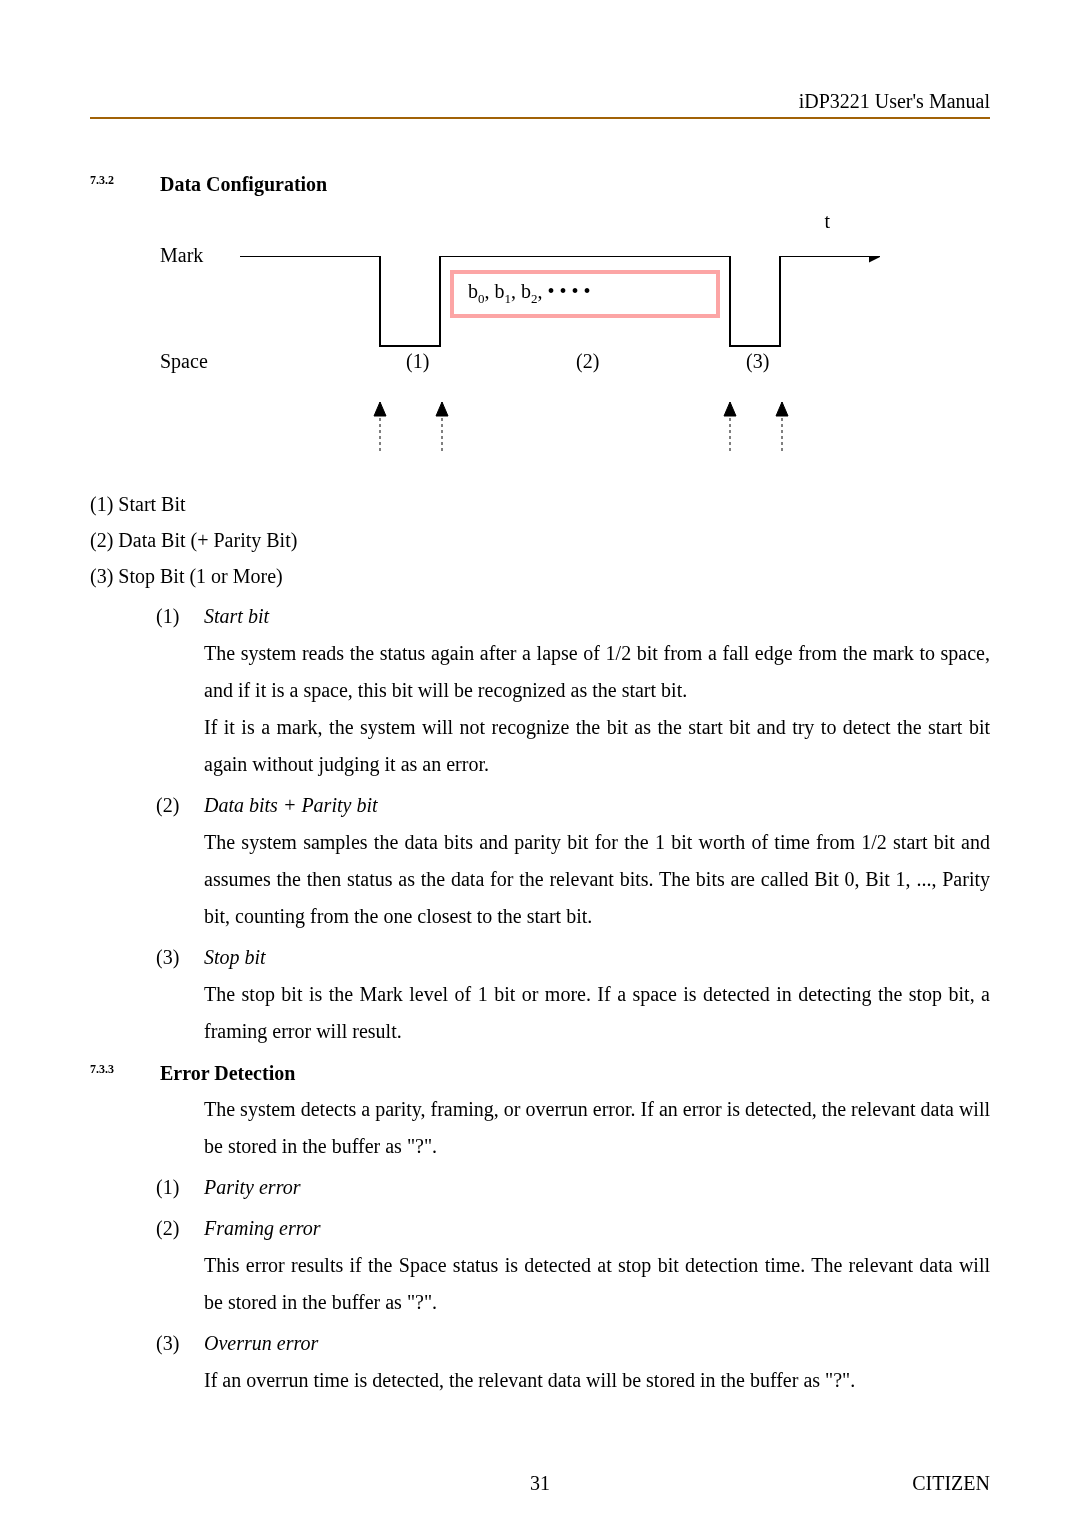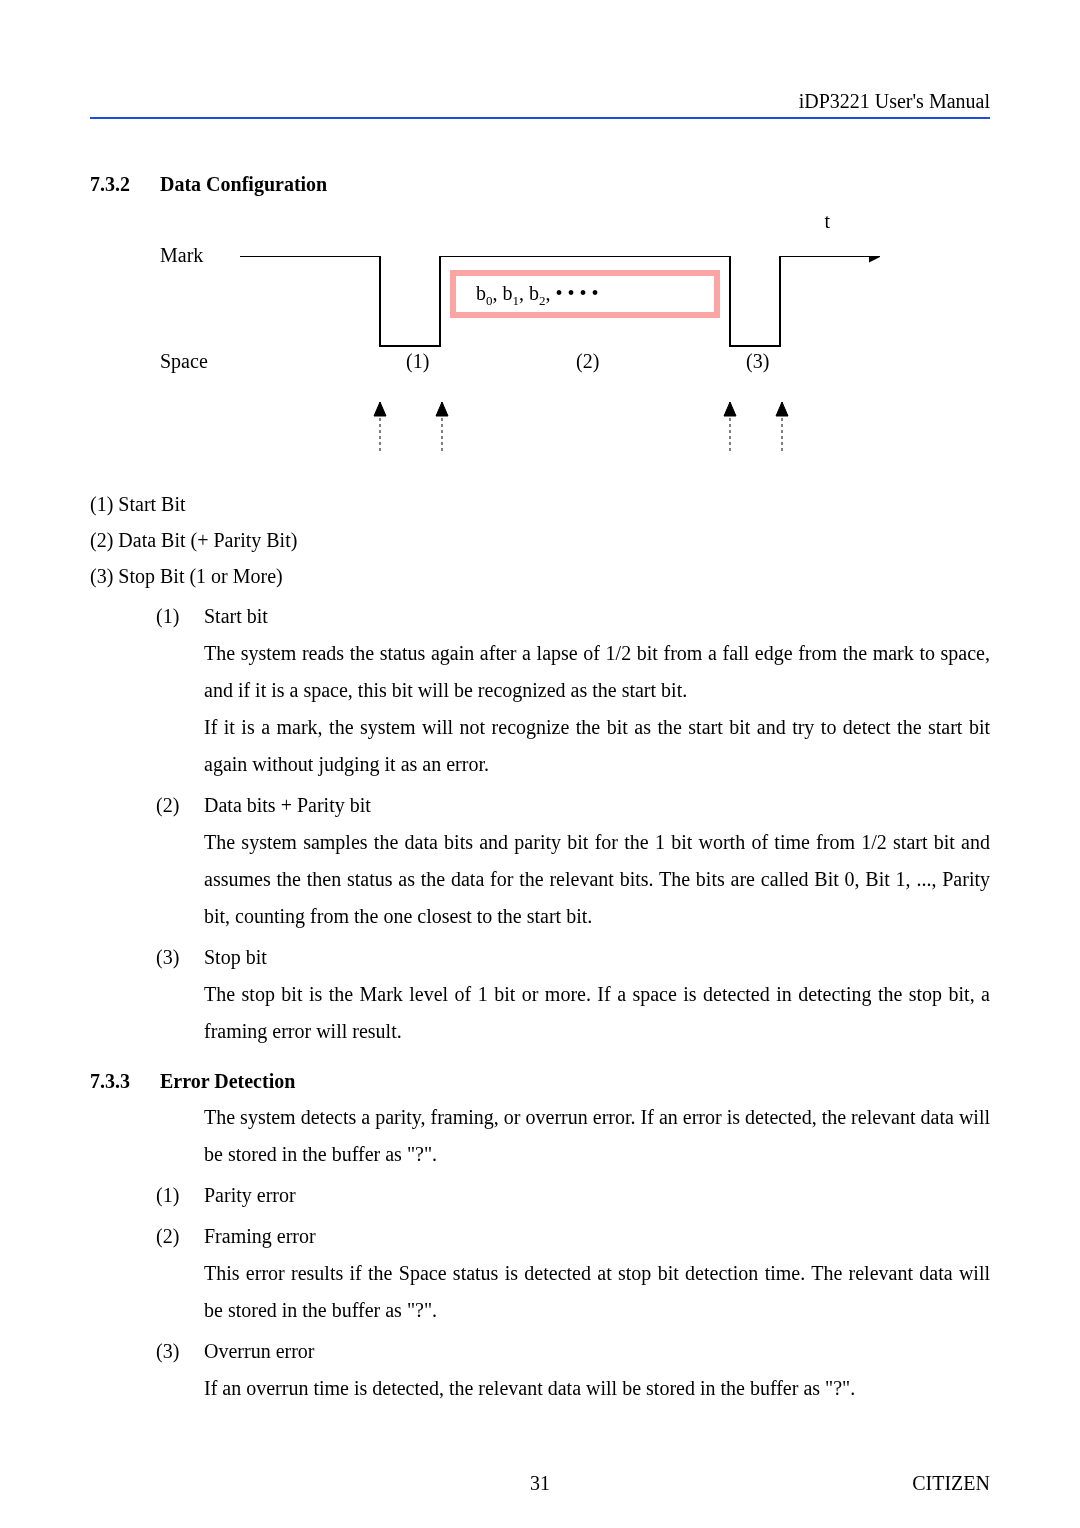--- a/index.html
+++ b/index.html
@@ -13,32 +13,32 @@
     position: relative;
     box-sizing: border-box;
   }
   .page {
     padding: 90px 90px 60px 90px;
     box-sizing: border-box;
   }
   .header {
     text-align: right;
     font-size: 20px;
-    border-bottom: 2px solid #1d4ed8;
+    border-bottom: 2px solid #a16207;
     padding-bottom: 4px;
     margin-bottom: 54px;
   }
   .sec-row {
     margin-bottom: 6px;
   }
   .sec-num {
     display: inline-block;
     width: 66px;
     vertical-align: top;
-    font-size: 20px;
+    font-size: 12px;
   }
   .bold { font-weight: bold; }
   .sec-title {
     display: inline-block;
     vertical-align: top;
     font-size: 20px;
   }
 
   .diagram {
     position: relative;
@@ -68,24 +68,24 @@
     stroke: #000;
     stroke-width: 2;
     fill: #000;
   }
   .databits-box {
     position: absolute;
     top: 44px;
     left: 290px;
     width: 270px;
     height: 48px;
-    border: 6px solid #fca5a5;
+    border: 4px solid #fca5a5;
     background: #fff;
     font-size: 20px;
-    padding: 6px 20px;
+    padding: 6px 14px;
     box-sizing: border-box;
   }
   .sub { font-size: 13px; vertical-align: sub; }
 
   .zone-labels {
     position: absolute;
     top: 124px;
     left: 0;
     width: 100%;
     font-size: 20px;
@@ -118,20 +118,21 @@
     display: flex;
     align-items: flex-start;
     margin-top: 4px;
   }
   .item-num {
     width: 48px;
     flex: 0 0 48px;
   }
   .item-label {
     flex: 1;
+    font-style: italic;
   }
   .item-text {
     margin-left: 48px;
     text-align: justify;
   }
 
   .footer {
     position: absolute;
     bottom: 56px;
     left: 0;
@@ -215,21 +216,21 @@
     </div>
     <div class="item-text">The system samples the data bits and parity bit for the 1 bit worth of time from 1/2 start bit and assumes the then status as the data for the relevant bits.    The bits are called Bit 0, Bit 1, ..., Parity bit, counting from the one closest to the start bit.</div>
 
     <div class="item-row">
       <span class="item-num">(3)</span>
       <span class="item-label">Stop bit</span>
     </div>
     <div class="item-text">The stop bit is the Mark level of 1 bit or more.   If a space is detected in detecting the stop bit, a framing error will result.</div>
   </div>
 
-  <div class="sec-row" style="margin-top:20px;">
+  <div class="sec-row" style="margin-top:12px;">
     <span class="sec-num bold">7.3.3</span>
     <span class="sec-title bold">Error Detection</span>
   </div>
 
   <div class="list-body">
     <div class="item-text" style="margin-left:48px;">The system detects a parity, framing, or overrun error.    If an error is detected, the relevant data will be stored in the buffer as "?".</div>
 
     <div class="item-row">
       <span class="item-num">(1)</span>
       <span class="item-label">Parity error</span>

